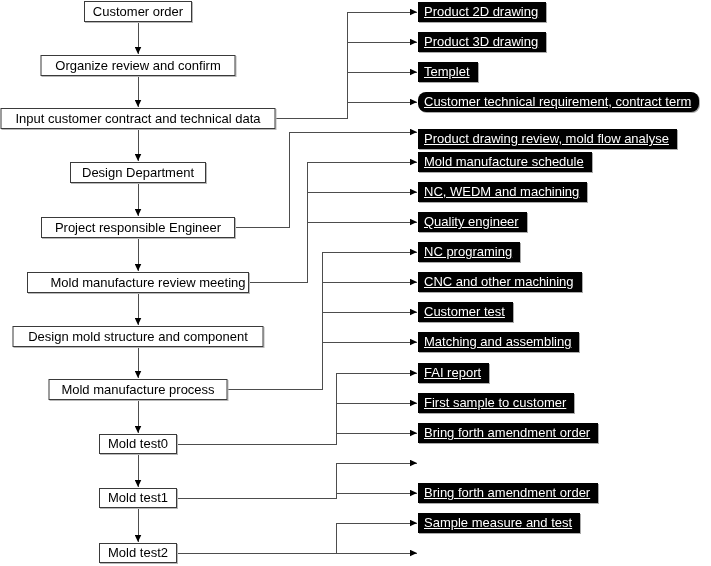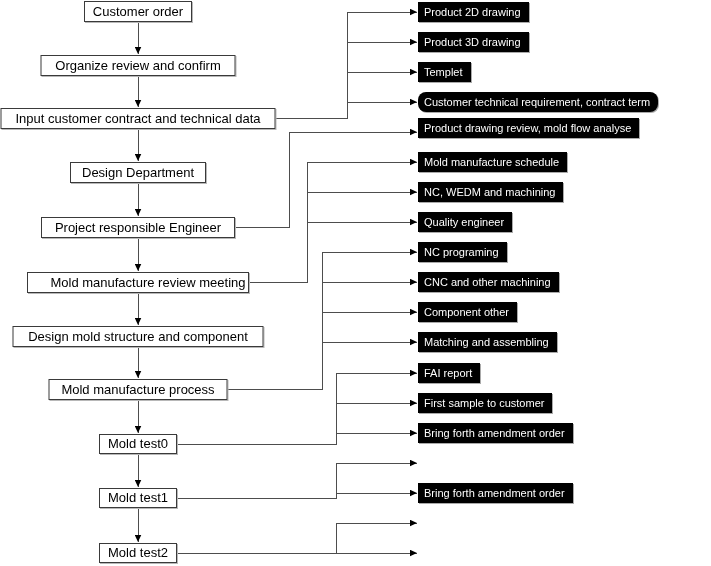--- a/index.html
+++ b/index.html
@@ -38,24 +38,25 @@
   .lnode.small{height:20px;line-height:18px;}
   .rnode{
     position:absolute;
     left:418px;
     box-sizing:border-box;
     height:20px;
     line-height:20px;
     background:var(--output-fill);
     color:var(--output-text);
     box-shadow:1px 1px 0 #aaaaaa;
-    font-size:11px;
+    font-size:13px;
     padding:0 8px 0 6px;
     white-space:nowrap;
     z-index:2;
+    text-decoration:underline;
   }
   .wire{fill:none;stroke:var(--connector);stroke-width:1;shape-rendering:crispEdges;}
 </style>
 </head>
 <body>
 
 <div id="stage">
 
   <svg id="wires" width="711" height="566" viewBox="0 0 711 566" xmlns="http://www.w3.org/2000/svg">
     <defs>
@@ -134,27 +135,28 @@
   <div class="lnode" style="top:326px;width:251px;">Design mold structure and component</div>
   <div class="lnode" style="top:379px;width:179px;">Mold manufacture process</div>
   <div class="lnode small" style="top:434px;width:78px;">Mold test0</div>
   <div class="lnode small" style="top:488px;width:78px;">Mold test1</div>
   <div class="lnode small" style="top:543px;width:78px;">Mold test2</div>
 
   <div class="rnode" style="top:2px;">Product 2D drawing</div>
   <div class="rnode" style="top:32px;">Product 3D drawing</div>
   <div class="rnode" style="top:62px;">Templet</div>
   <div class="rnode" style="top:92px;border-radius:8px;">Customer technical requirement, contract term</div>
-  <div class="rnode" style="top:118px;">Product drawing review, mold flow analyse</div>
+  <div class="rnode" style="top:129px;">Product drawing review, mold flow analyse</div>
   <div class="rnode" style="top:152px;">Mold manufacture schedule</div>
   <div class="rnode" style="top:182px;">NC, WEDM and machining</div>
   <div class="rnode" style="top:212px;">Quality engineer</div>
   <div class="rnode" style="top:242px;">NC programing</div>
   <div class="rnode" style="top:272px;">CNC and other machining</div>
-  <div class="rnode" style="top:302px;">Component other</div>
+  <div class="rnode" style="top:302px;">Customer test</div>
   <div class="rnode" style="top:332px;">Matching and assembling</div>
   <div class="rnode" style="top:363px;">FAI report</div>
   <div class="rnode" style="top:393px;">First sample to customer</div>
   <div class="rnode" style="top:423px;">Bring forth amendment order</div>
   <div class="rnode" style="top:483px;">Bring forth amendment order</div>
+  <div class="rnode" style="top:513px;">Sample measure and test</div>
   <div class="rnode" style="top:543px;margin-top:28px;">OK and shift mold</div>
 
 </div>
 
 </body></html>

